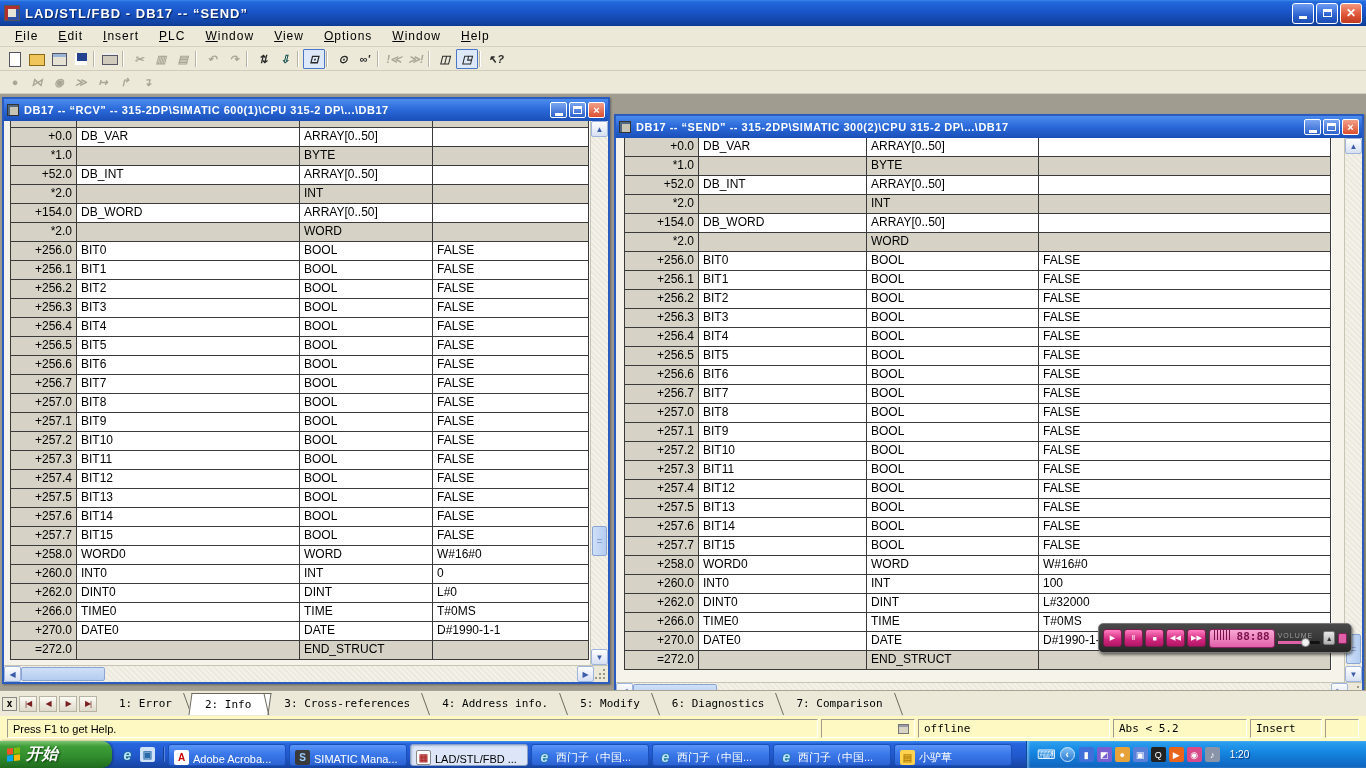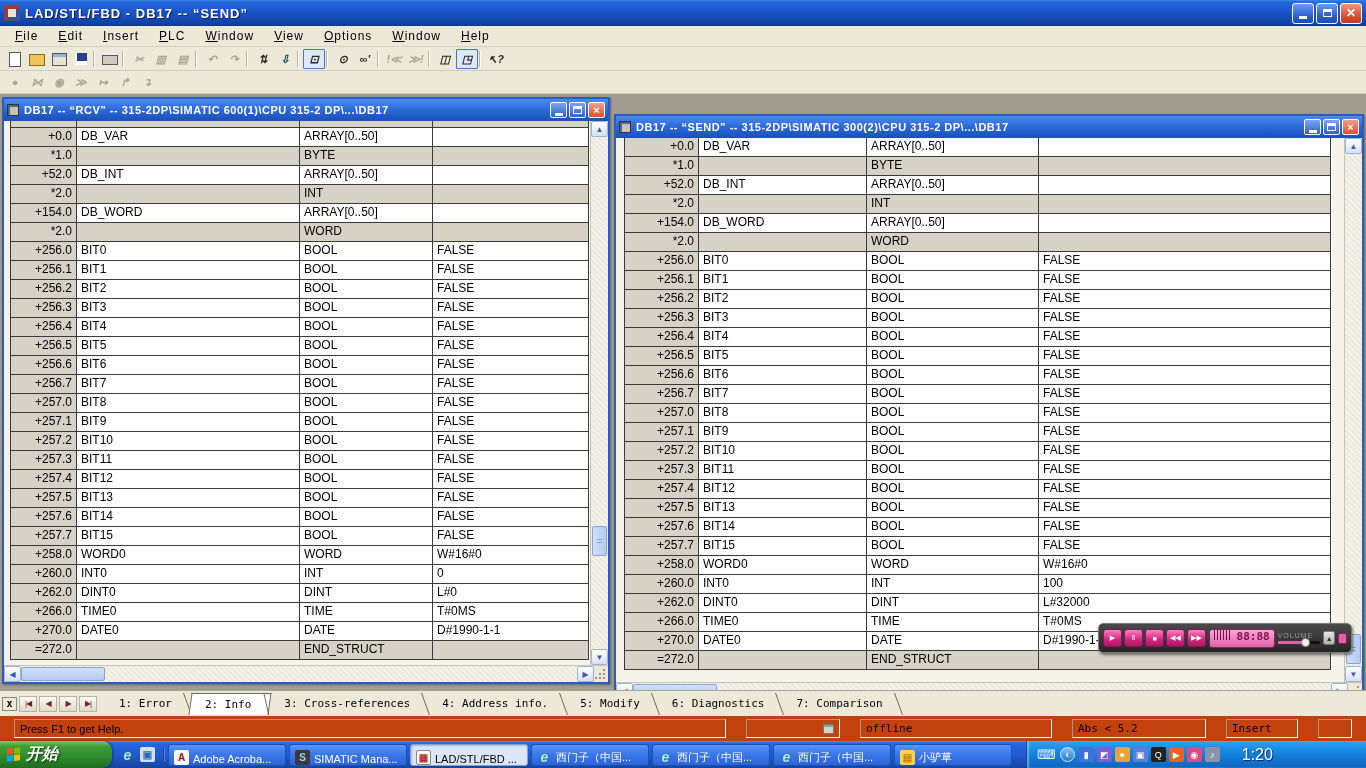--- a/index.html
+++ b/index.html
@@ -114,21 +114,21 @@
     font-size:10px;font-weight:bold;color:#000;font-family:"DejaVu Sans Mono",monospace}
   .tb-nav{width:18px;height:16px;border:1px solid #b8b4a4;background:linear-gradient(180deg,#fbfaf4,#dedacb);
     display:inline-flex;align-items:center;justify-content:center;font-size:8px;color:#7a1f1f;letter-spacing:-1px}
   .tabs{display:flex;height:22px;margin-left:6px;align-items:stretch}
   .tab{position:relative;padding:4px 18px 0 14px;font-family:"DejaVu Sans Mono","Liberation Mono",monospace;font-size:11px;color:#000;white-space:nowrap}
   .tab::after{content:"";position:absolute;right:2px;top:0;bottom:0;width:1px;background:#6c6a5e;transform:skewX(20deg)}
   .tab.active{background:#fff;border:1px solid #6c6a5e;border-bottom:none;transform:skewX(-8deg)}
   .tab.active span{display:inline-block;transform:skewX(8deg)}
 
   
-  .statusbar{position:absolute;top:716px;left:0;width:1366px;height:25px;background:#c2410c;display:flex;align-items:center;gap:20px;padding:0 14px}
+  .statusbar{position:absolute;top:716px;left:0;width:1366px;height:25px;background:#fef9c3;display:flex;align-items:center;gap:3px;padding:0 7px}
   .seg{height:19px;border:1px solid;border-color:#9e9b8e #fff #fff #9e9b8e;font-size:11px;display:flex;align-items:center;padding:0 5px;
     font-family:"DejaVu Sans Mono","Liberation Mono",monospace;color:#000;white-space:nowrap;overflow:hidden}
   .seg-help{flex:1;font-family:"Liberation Sans",sans-serif}
   .seg-a{width:94px;justify-content:flex-end}
   .seg-a .cstat{width:11px;height:10px;background:#d8d4c4;border:1px solid #777;box-shadow:inset 0 2px 0 #99a}
   .seg-mode{width:192px}.seg-abs{width:134px}.seg-ins{width:72px}.seg-tail{width:34px}
 
   
   .taskbar{position:absolute;top:741px;left:0;width:1366px;height:27px;display:flex;align-items:center;
     background:linear-gradient(180deg,#4490f5 0%,#2765dd 9%,#2158cd 55%,#16439f 100%)}
@@ -153,21 +153,21 @@
   .ticon-ie{background:transparent}.ticon-ie::before{content:"e";color:#bfe2ff;font-style:italic;font-size:14px;text-shadow:0 0 2px #083}
   .ticon-note{background:#ffd34e}.ticon-note::before{content:"▤";color:#b8860b;font-size:10px}
   .ticon-desk{background:#cfe2f8}.ticon-desk::before{content:"▣";color:#2a6aa8;font-size:10px}
   .tray{width:340px;flex:none;height:27px;display:flex;align-items:center;gap:4px;padding:0 8px 0 10px;
     background:linear-gradient(180deg,#2da1f0 0%,#1587e2 40%,#0f63bd 100%);border-left:1px solid #0c4a9a;box-shadow:inset 2px 0 2px rgba(255,255,255,.35)}
   .tray-kbd{color:#e8f2ff;font-size:13px}
   .tray-chev{width:15px;height:15px;border-radius:50%;background:linear-gradient(180deg,#7ec0f8,#2a7ad0);border:1px solid #cfe6ff;
     color:#fff;font-size:10px;font-weight:bold;display:inline-flex;align-items:center;justify-content:center}
   .tray-icons{display:flex;align-items:center;gap:3px}
   .trayicon{width:15px;height:15px;border-radius:2px;display:inline-flex;align-items:center;justify-content:center;font-size:9px;color:#fff}
-  .clock{margin-left:18px;color:#fff;font-size:16px;text-shadow:1px 1px 1px #0a2a6a}
+  .clock{margin-left:6px;color:#fff;font-size:10px;text-shadow:1px 1px 1px #0a2a6a}
 </style>
 </head>
 <body>
 
 <div id="screen">
 
   <div class="titlebar">
     <span class="app-icon"></span>
     <span class="title-text">LAD/STL/FBD  - DB17 -- “SEND”</span>
     <span class="win-btns">

